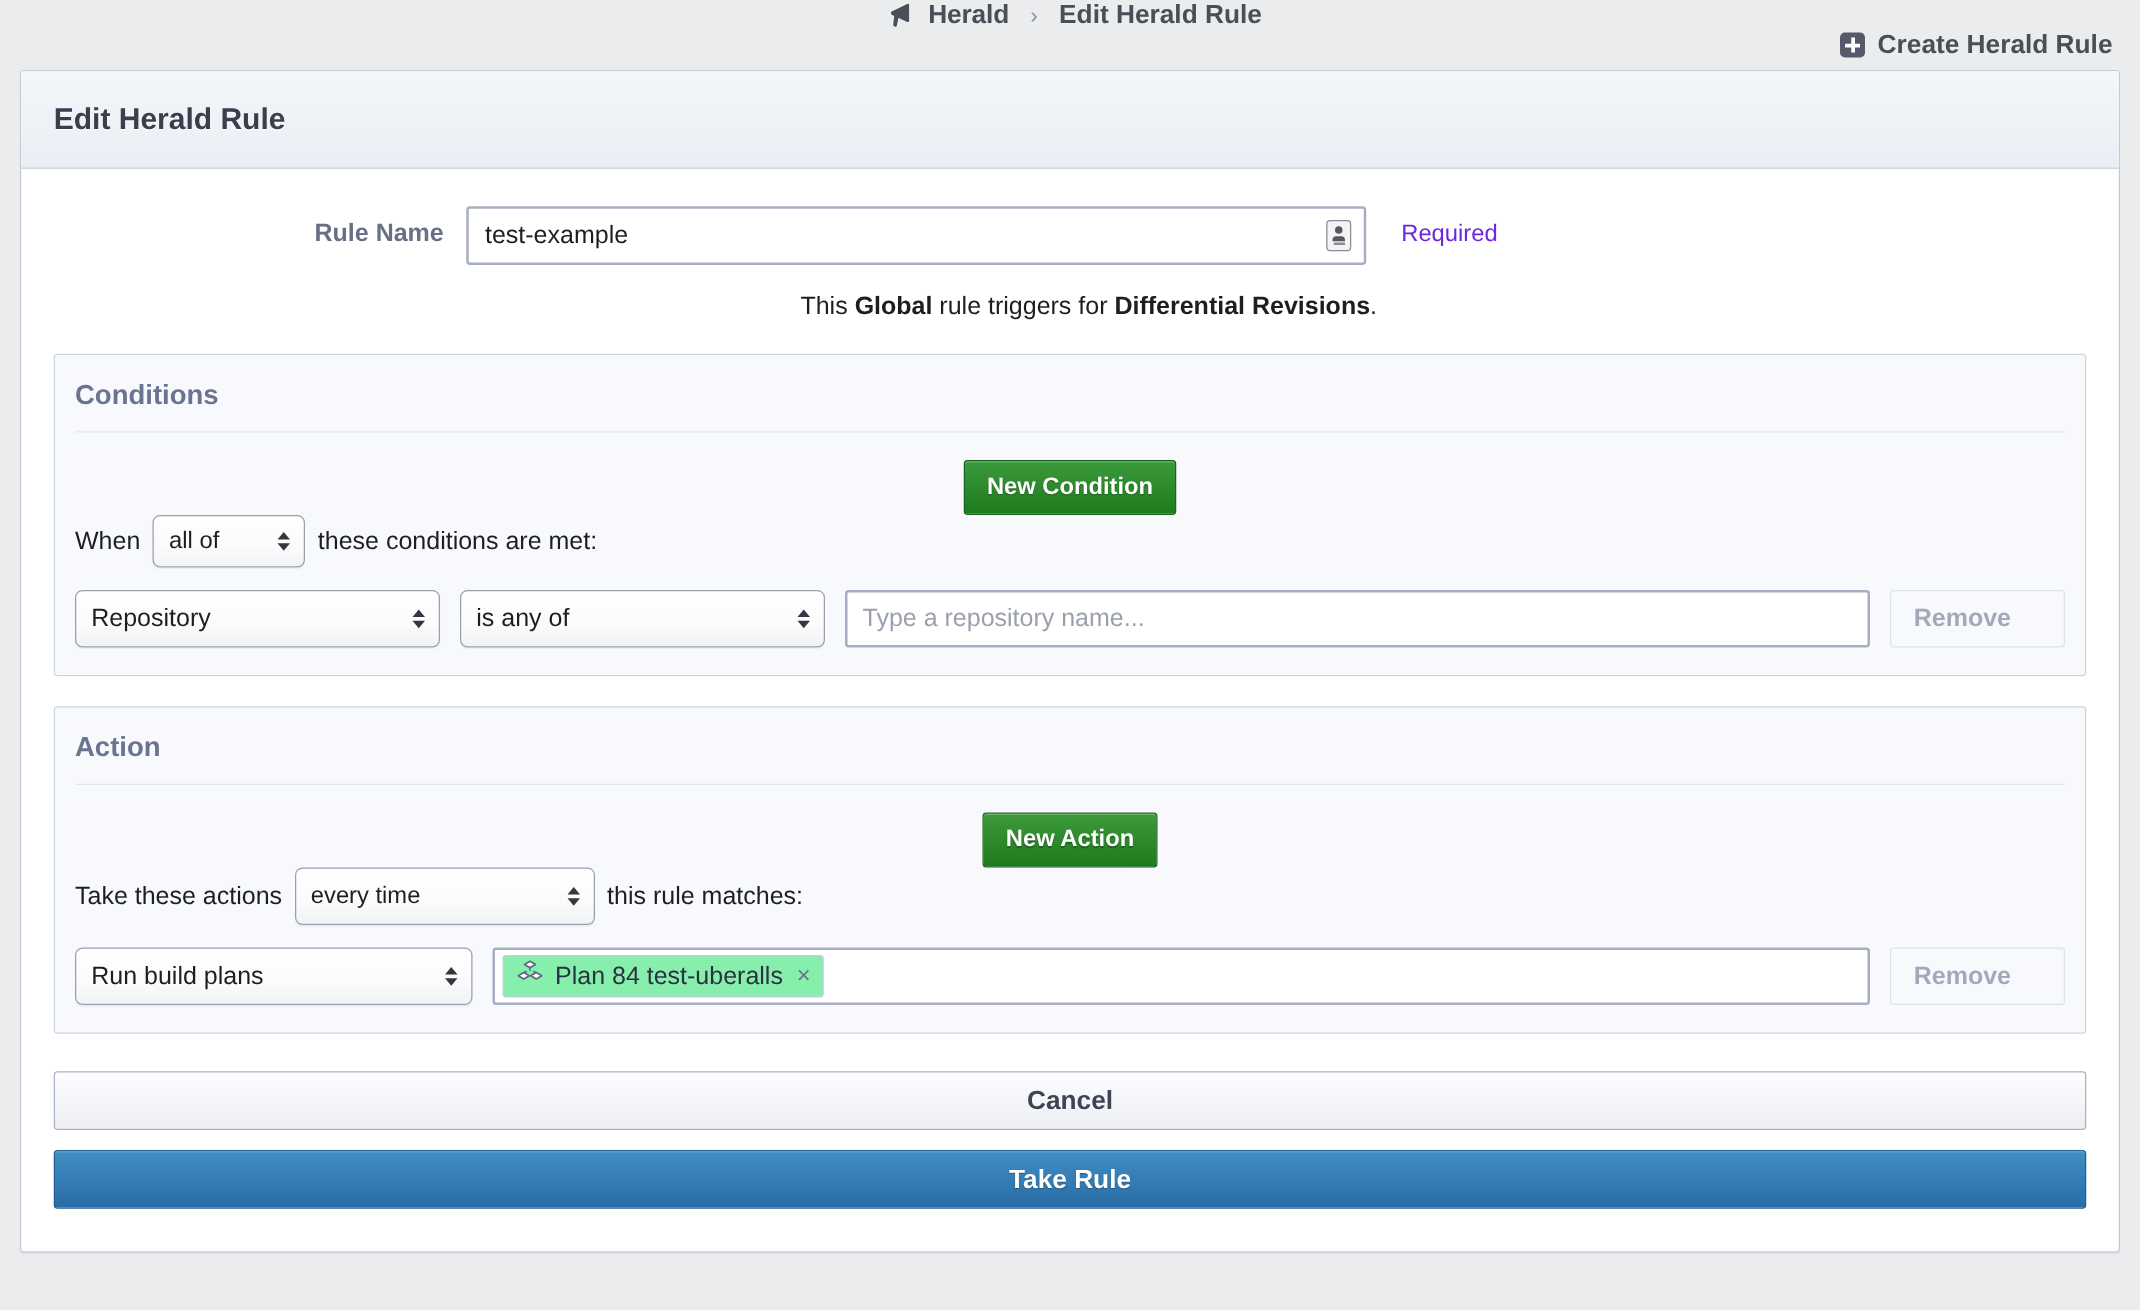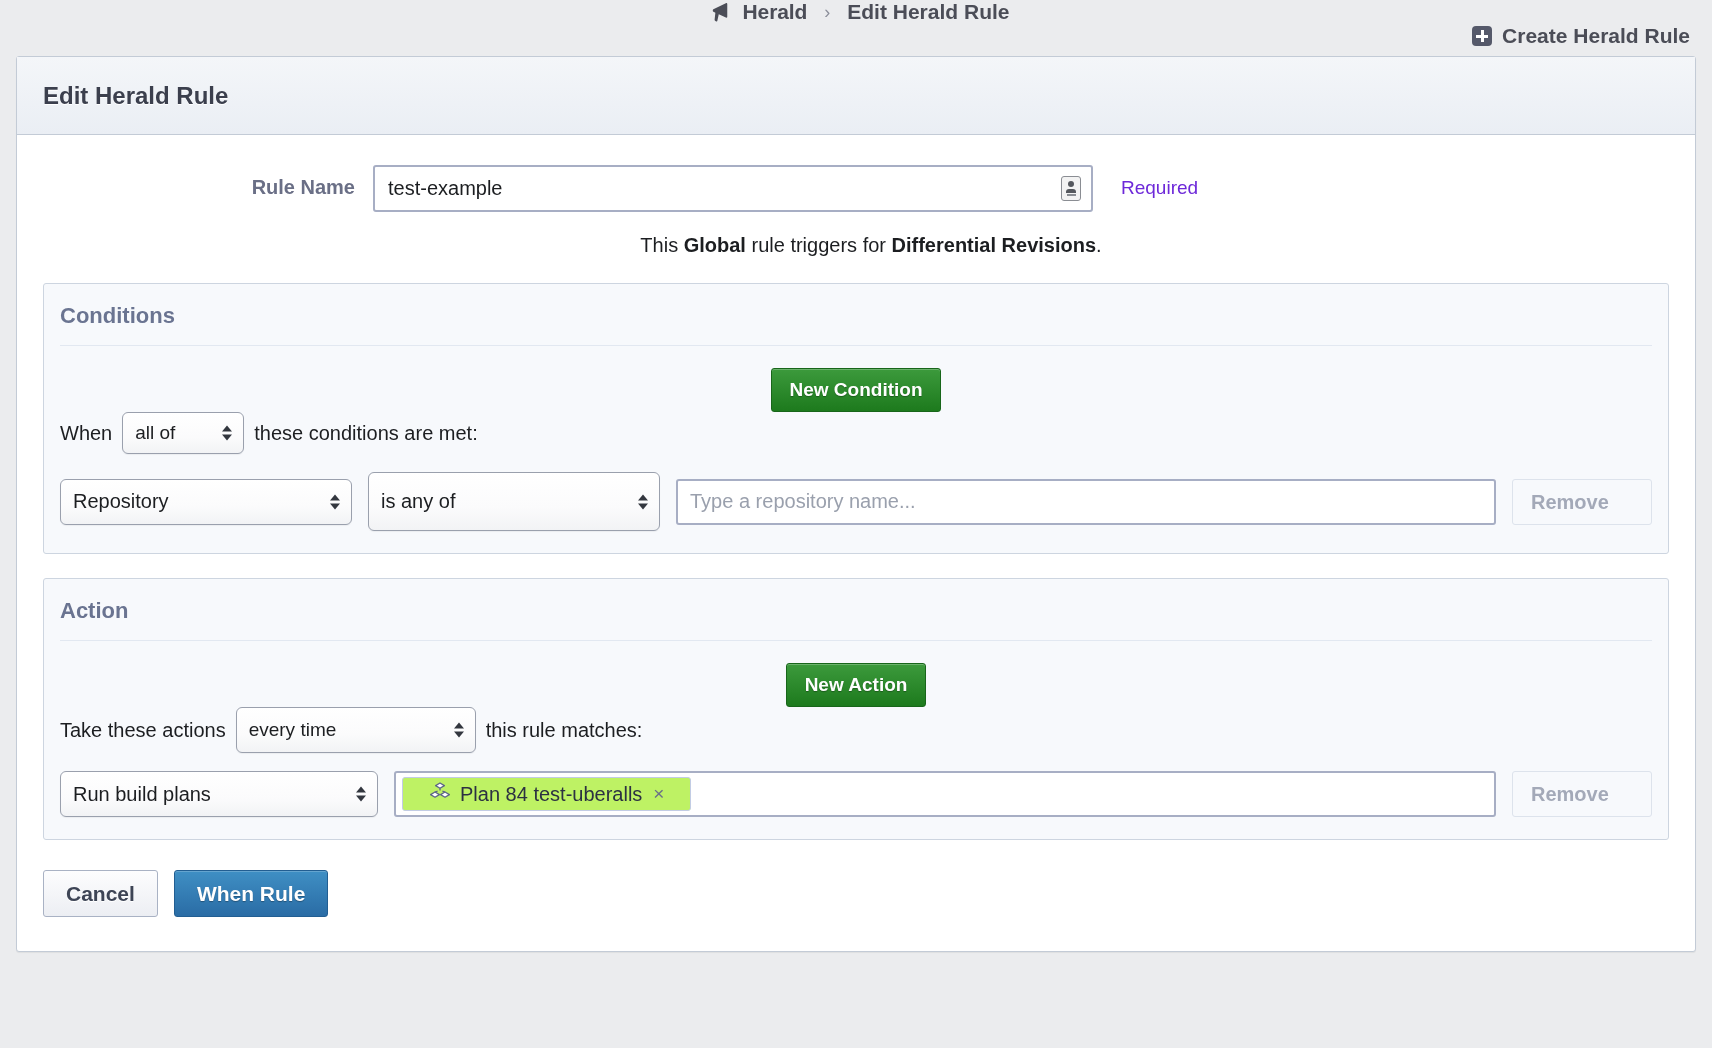--- a/index.html
+++ b/index.html
@@ -244,21 +244,21 @@
     width: 0; height: 0;
     border-left: 5px solid transparent;
     border-right: 5px solid transparent;
   }
   .arrow-up { border-bottom: 6px solid #33373f; }
   .arrow-dn { border-top: 6px solid #33373f; }
 
   .sel-allof { min-width: 122px; }
   .sel-everytime { min-width: 240px; height: 46px; }
   .sel-field { min-width: 292px; height: 46px; font-size: 20px; }
-  .sel-cond { min-width: 292px; height: 59px; font-size: 20px; }
+  .sel-cond { min-width: 292px; height: 46px; font-size: 20px; }
   .sel-action { min-width: 318px; height: 46px; font-size: 20px; }
 
   
   .rule-row {
     display: flex;
     align-items: center;
     gap: 16px;
     margin-top: 6px;
   }
   .value-input {
@@ -282,35 +282,37 @@
     background: #ffffff;
     display: flex;
     align-items: center;
     padding: 0 6px;
   }
   .token {
     display: inline-flex;
     align-items: center;
     gap: 9px;
     height: 34px;
-    padding: 0 26px;
-    background: #bef264;
+    padding: 0 10px;
+    background: #86efac;
     border: 1px solid #c2cce4;
     border-radius: 3px;
     font-size: 20px;
     color: #2c3142;
   }
   .token .tok-x { color: #6a7088; font-size: 19px; cursor: pointer; padding-left: 2px; }
   .remove-btn { width: 140px; height: 46px; line-height: 44px; text-align: left; font-size: 20px; }
 
   
   .footer {
     display: flex;
+    justify-content: flex-end;
     gap: 16px;
     padding: 6px 0 8px 0;
+    flex-direction: column;
   }
   .footer .btn { height: 47px; line-height: 45px; font-size: 21px; padding: 0 22px; }
 </style>
 </head>
 <body>
 
 <div class="crumbs">
   <div class="crumb-left">
     <span class="megaphone">
       <svg viewBox="0 0 24 21" width="23" height="20" aria-hidden="true">
@@ -432,17 +434,17 @@
             <span>Plan 84 test-uberalls</span>
             <span class="tok-x">×</span>
           </span>
         </div>
         <div class="btn btn-disabled remove-btn">Remove</div>
       </div>
     </div>
 
     <div class="footer">
       <button class="btn btn-grey">Cancel</button>
-      <button class="btn btn-blue">When Rule</button>
+      <button class="btn btn-blue">Take Rule</button>
     </div>
 
   </div>
 </div>
 
 </body></html>

